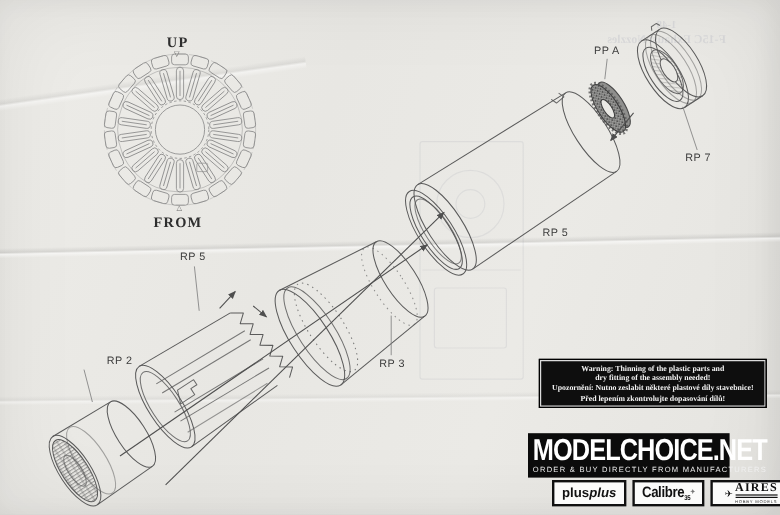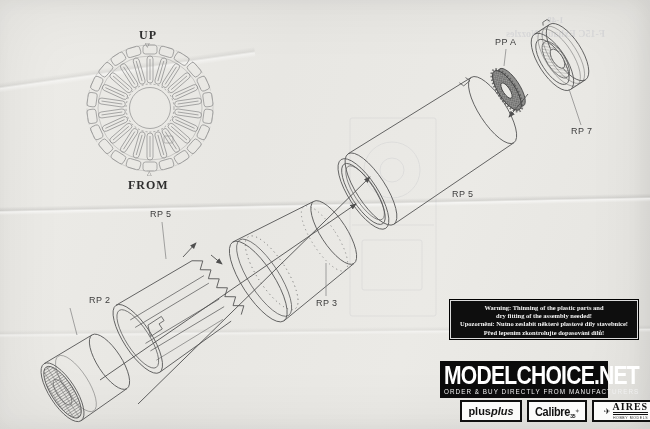--- a/index.html
+++ b/index.html
@@ -34,21 +34,21 @@
   .logos{position:absolute;left:440px;top:400px;width:201px;display:flex;gap:5px;padding-left:20px;}
   .logobox{height:18px;background:#fbfbfa;border:2px solid #101010;display:flex;align-items:center;justify-content:center;box-sizing:content-box;}
   .logo-plus{width:58px;font-size:11px;font-weight:bold;color:#111;}
   .logo-plus .it{font-style:italic;}
   .logo-cal{width:56px;font-weight:bold;color:#111;}
   .logo-cal .nm{font-size:11px;transform:scaleY(1.15);display:inline-block;letter-spacing:-.3px;}
   .logo-cal .sb{font-size:5px;vertical-align:-2px;}
   .logo-cal .mk{font-size:5px;color:#777;vertical-align:2px;}
   .logo-aires{width:64px;flex-direction:row;}
   .logo-aires .plane{font-size:8px;margin-right:2px;color:#111;}
-  .logo-aires .stack{display:flex;flex-direction:column;align-items:flex-end;}
+  .logo-aires .stack{display:flex;flex-direction:column;align-items:flex-start;}
   .logo-aires .nm{font-family:"Liberation Serif",serif;font-weight:bold;font-size:10px;letter-spacing:1px;color:#111;
     border-bottom:3px double #111;line-height:10px;}
   .logo-aires .sub{font-size:3.5px;letter-spacing:.6px;color:#333;margin-top:1px;}
 </style>
 </head>
 <body>
 
 <div class="page">
 
   <div class="crease crease-d"></div>

